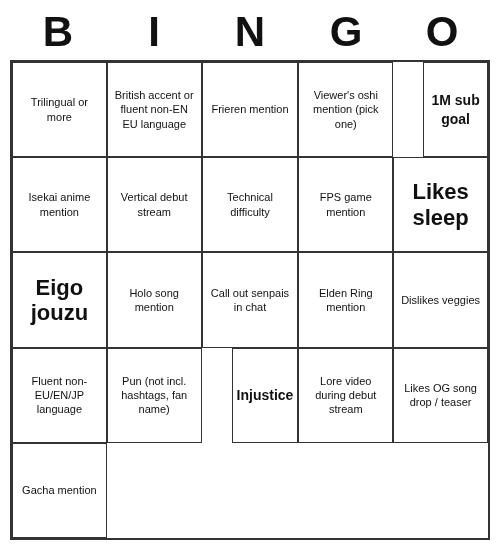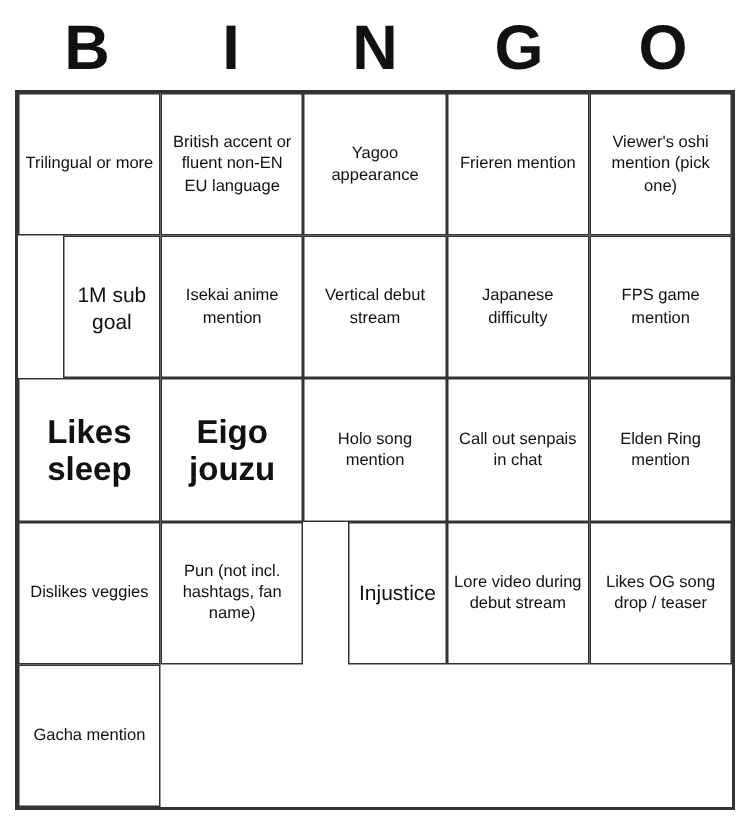--- a/index.html
+++ b/index.html
@@ -58,50 +58,50 @@
     }
 
     .bingo-cell.large-text {
       font-size: 22px;
       font-weight: bold;
       line-height: 1.15;
     }
 
     .bingo-cell.medium-text {
       font-size: 14px;
-      font-weight: normal;
+      font-weight: bold;
       margin-left: 30px;
     }
   </style>
 </head>
 <body>
 
 <div id="bingo-header">
 <div class="bingo-letter">B</div>
     <div class="bingo-letter">I</div>
     <div class="bingo-letter">N</div>
     <div class="bingo-letter">G</div>
     <div class="bingo-letter">O</div>
   </div>
 
 <div id="bingo-grid">
 <div class="bingo-cell">Trilingual or more</div>
     <div class="bingo-cell">British accent or fluent non-EN EU language</div>
-    <div class="bingo-cell">Yagoo appearance</div>
     <div class="bingo-cell">Frieren mention</div>
     <div class="bingo-cell">Viewer's oshi mention (pick one)</div>
     <div class="bingo-cell medium-text">1M sub goal</div>
     <div class="bingo-cell">Isekai anime mention</div>
     <div class="bingo-cell">Vertical debut stream</div>
-    <div class="bingo-cell">Japanese difficulty</div>
+    <div class="bingo-cell">Technical difficulty</div>
     <div class="bingo-cell">FPS game mention</div>
     <div class="bingo-cell large-text">Likes sleep</div>
     <div class="bingo-cell large-text">Eigo jouzu</div>
     <div class="bingo-cell">Holo song mention</div>
     <div class="bingo-cell">Call out senpais in chat</div>
     <div class="bingo-cell">Elden Ring mention</div>
     <div class="bingo-cell">Dislikes veggies</div>
+    <div class="bingo-cell">Fluent non-EU/EN/JP language</div>
     <div class="bingo-cell">Pun (not incl. hashtags, fan name)</div>
     <div class="bingo-cell medium-text">Injustice</div>
     <div class="bingo-cell">Lore video during debut stream</div>
     <div class="bingo-cell">Likes OG song drop / teaser</div>
     <div class="bingo-cell">Gacha mention</div>
   </div>
 
 </body></html>

